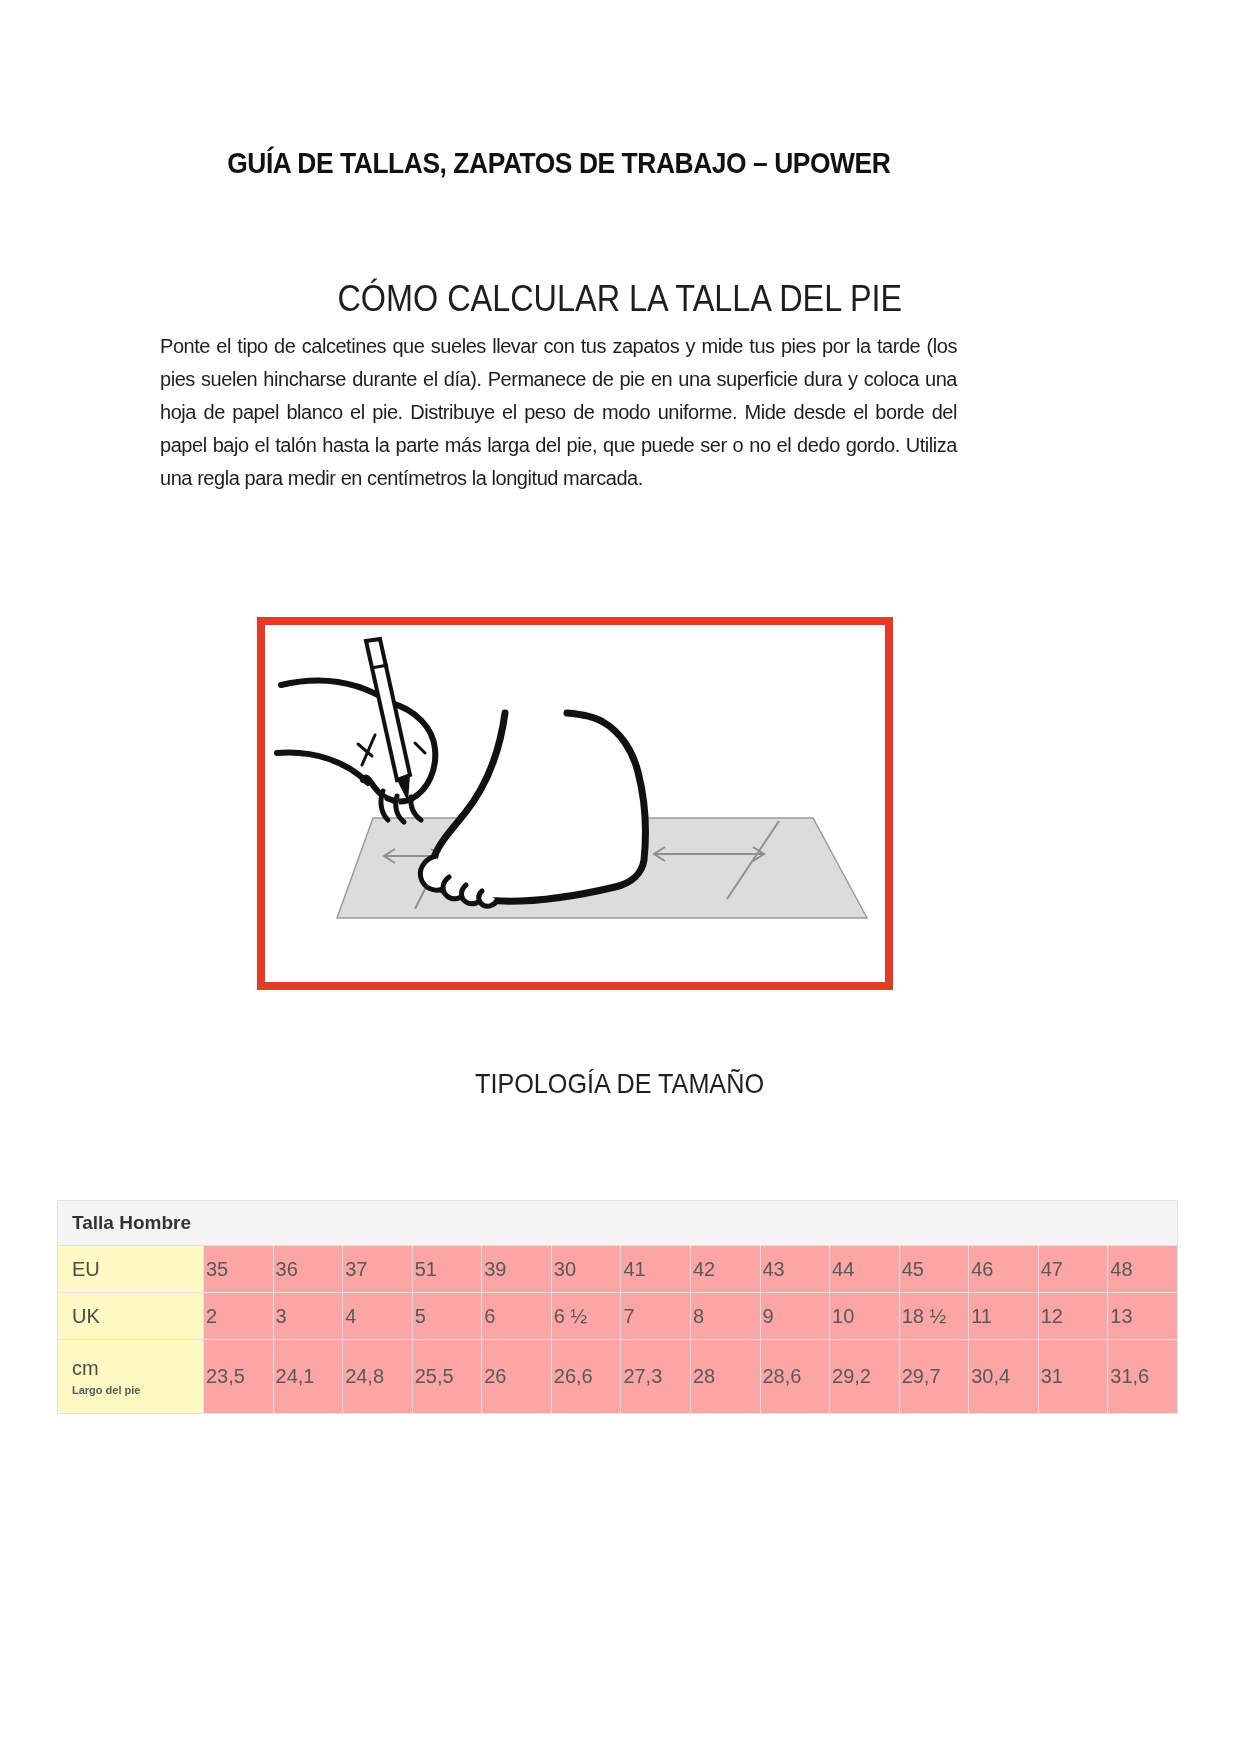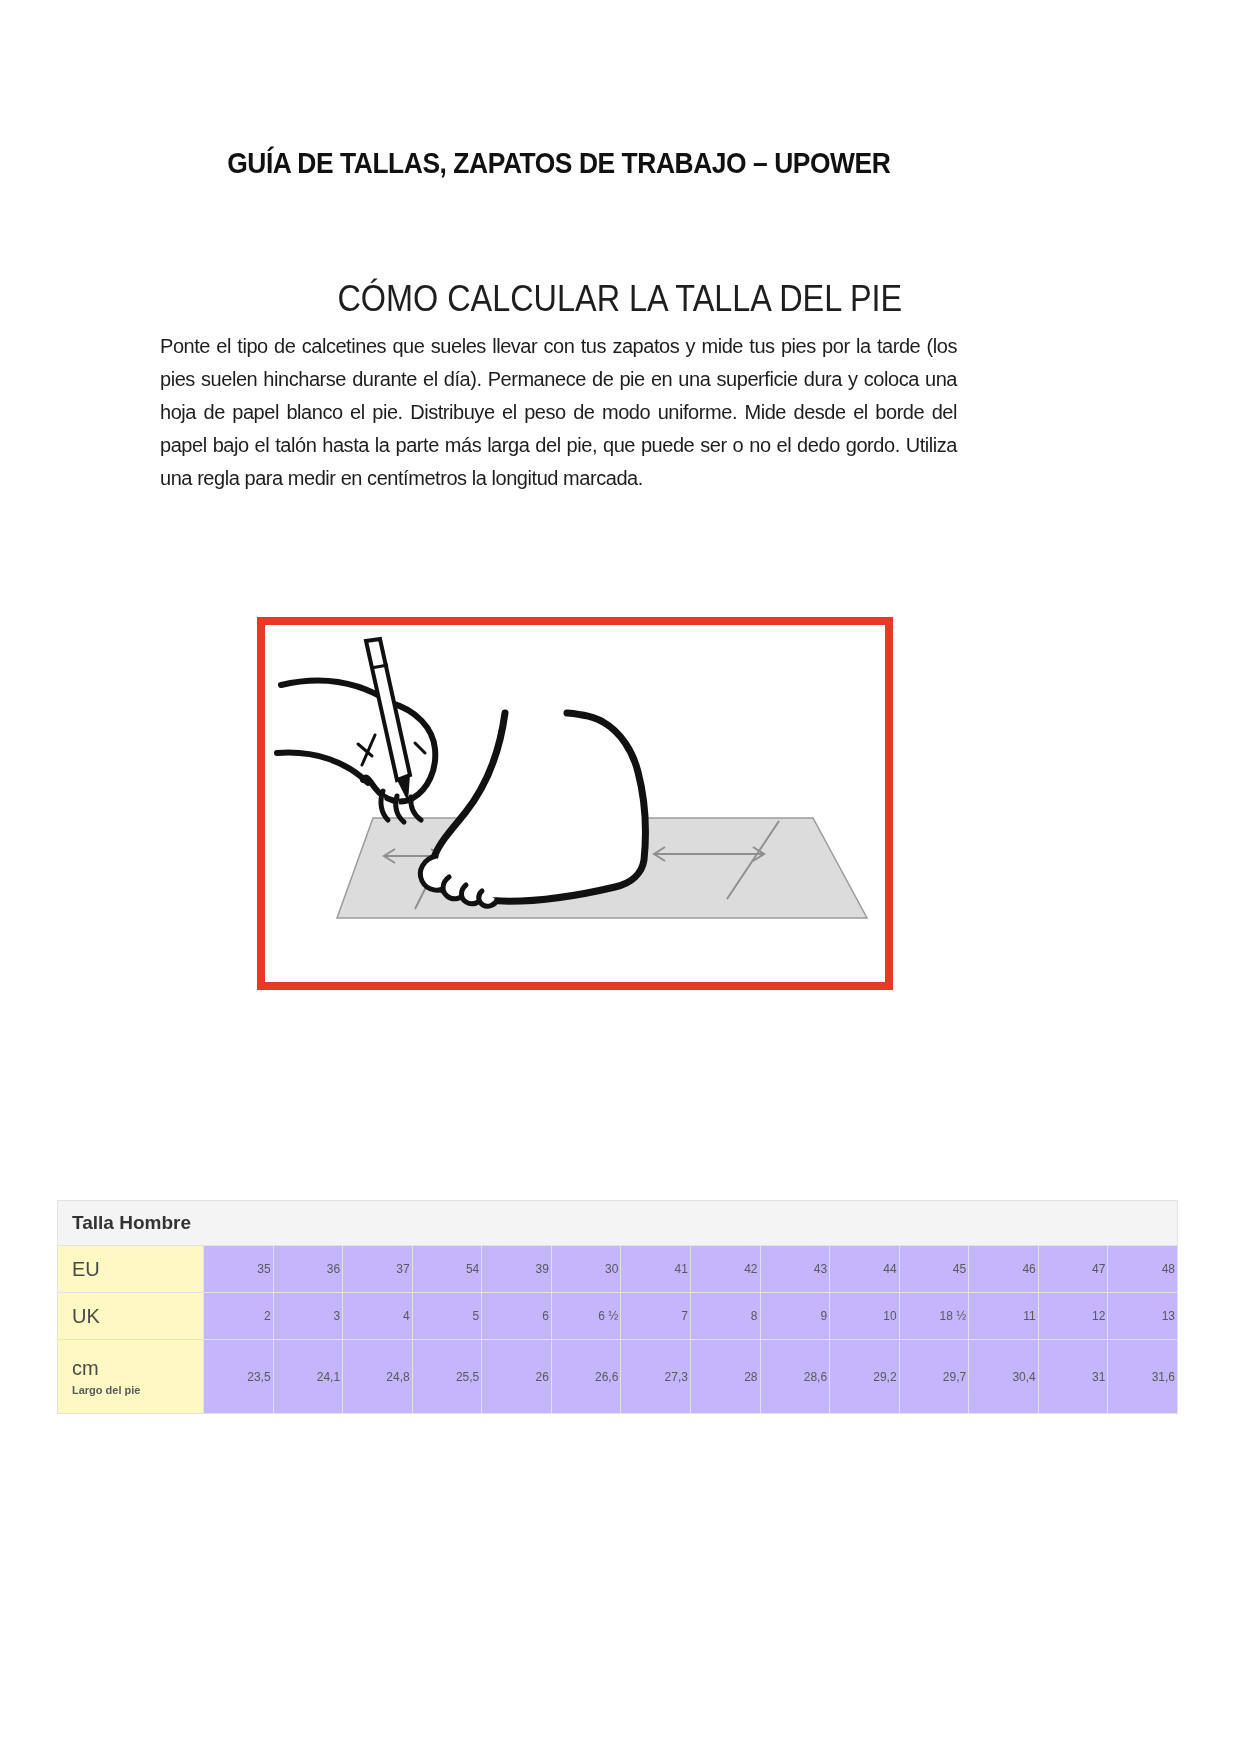--- a/index.html
+++ b/index.html
@@ -63,22 +63,22 @@
   }
   td.label-cell {
     background:#fef9c3; text-align:left;
     font-size:20px; color:#4a4a4a;
     padding:6px 6px 6px 14px;
   }
   td.label-cell .row-sublabel {
     font-size:11px; font-weight:700; color:#5a5a5a; margin-top:4px;
   }
   td.value-cell {
-    background:#c4b5fd; text-align:right;
-    font-size:12px; color:#595959;
+    background:#fca5a5; text-align:left;
+    font-size:20px; color:#595959;
     padding:4px 2px;
   }
   tr.data-row { height:47px; }
   tr.data-row.tall { height:74px; }
 </style>
 </head>
 <body>
 
 <div class="page">
 
@@ -145,41 +145,42 @@
       </g>
 
       <g>
         <polygon points="101,16 115,14 145,150 132,155" fill="#ffffff" stroke="#111111" stroke-width="4"></polygon>
         <line x1="106" y1="43" x2="123" y2="40" stroke="#111111" stroke-width="3"></line>
         <polygon points="132,155 145,150 143,177" fill="#111111"></polygon>
       </g>
     </svg>
   </div>
 
+  <h2 class="section2-heading"><span class="cond">TIPOLOGÍA DE TAMAÑO</span></h2>
 
   <div class="table-wrap">
     <table class="size-table">
       <colgroup>
         <col class="label-col">
         <col span="14">
       </colgroup>
       <thead>
         <tr>
           <th class="table-title-cell" colspan="15">Talla Hombre</th>
         </tr>
       </thead>
       <tbody id="size-table-body">
           <tr class="data-row">
             <td class="label-cell">
               <div class="row-label">EU</div>
             </td>
             <td class="value-cell">35</td>
             <td class="value-cell">36</td>
             <td class="value-cell">37</td>
-            <td class="value-cell">54</td>
+            <td class="value-cell">51</td>
             <td class="value-cell">39</td>
             <td class="value-cell">30</td>
             <td class="value-cell">41</td>
             <td class="value-cell">42</td>
             <td class="value-cell">43</td>
             <td class="value-cell">44</td>
             <td class="value-cell">45</td>
             <td class="value-cell">46</td>
             <td class="value-cell">47</td>
             <td class="value-cell">48</td>

